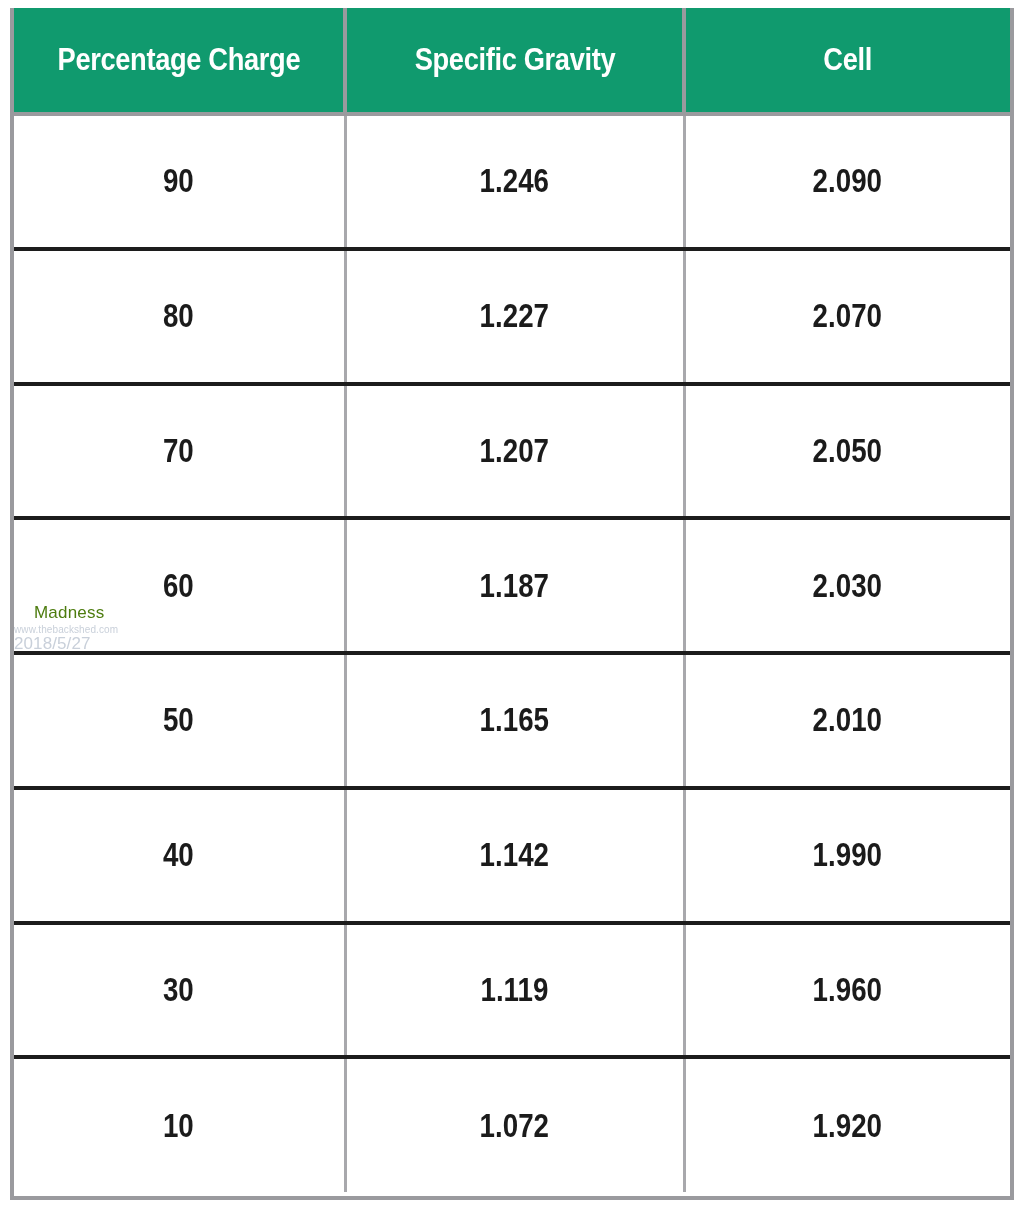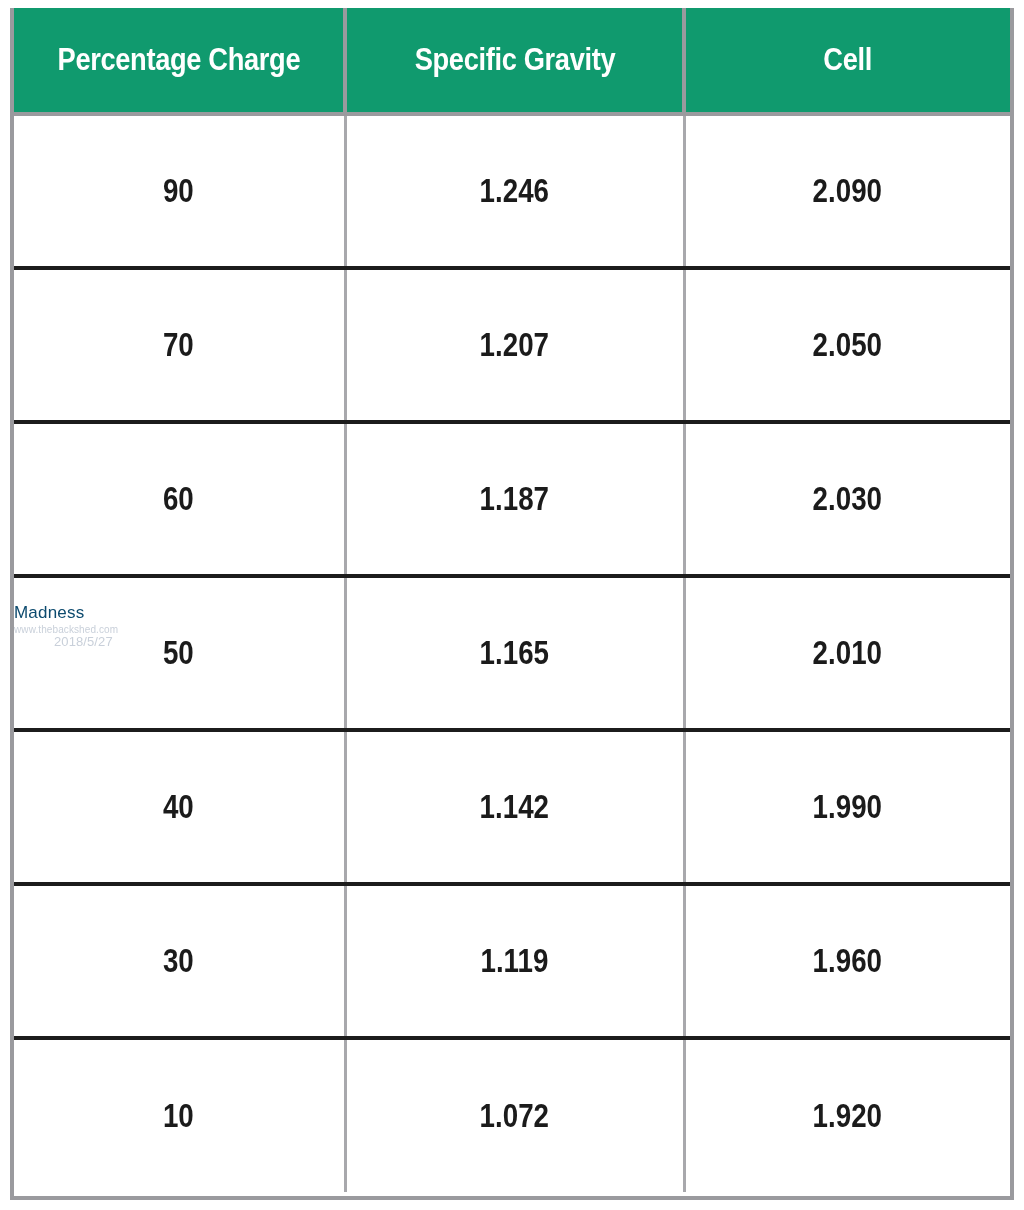--- a/index.html
+++ b/index.html
@@ -104,37 +104,37 @@
     position: absolute;
     left: 14px;
     top: 604px;
     width: 160px;
     pointer-events: none;
     user-select: none;
     line-height: 1.05;
   }
   .wm-title {
     font-size: 17px;
-    color: #0c4a6e;
+    color: #4d7c0f;
     font-family: "Liberation Sans", sans-serif;
     letter-spacing: 0.2px;
+    padding-left: 20px;
   }
   .wm-url {
     font-size: 10px;
     color: #c9d0da;
     font-family: "Liberation Sans", sans-serif;
     margin-top: 3px;
     letter-spacing: 0.1px;
   }
   .wm-date {
-    font-size: 13px;
+    font-size: 17px;
     color: #c9d0da;
     font-family: "Liberation Sans", sans-serif;
     letter-spacing: 0.1px;
-    padding-left: 40px;
   }
 </style>
 </head>
 <body>
 
 <div id="page">
 
   <div class="table-frame">
     <table class="data-table">
       <colgroup>
@@ -157,20 +157,25 @@
       </thead>
       <tbody>
 
 
         <tr>
           <td><span class="vtext">90</span></td>
           <td><span class="vtext">1.246</span></td>
           <td class="lastcol"><span class="vtext">2.090</span></td>
         </tr>
 
+        <tr>
+          <td><span class="vtext">80</span></td>
+          <td><span class="vtext">1.227</span></td>
+          <td class="lastcol"><span class="vtext">2.070</span></td>
+        </tr>
 
         <tr>
           <td><span class="vtext">70</span></td>
           <td><span class="vtext">1.207</span></td>
           <td class="lastcol"><span class="vtext">2.050</span></td>
         </tr>
 
         <tr>
           <td><span class="vtext">60</span></td>
           <td><span class="vtext">1.187</span></td>

